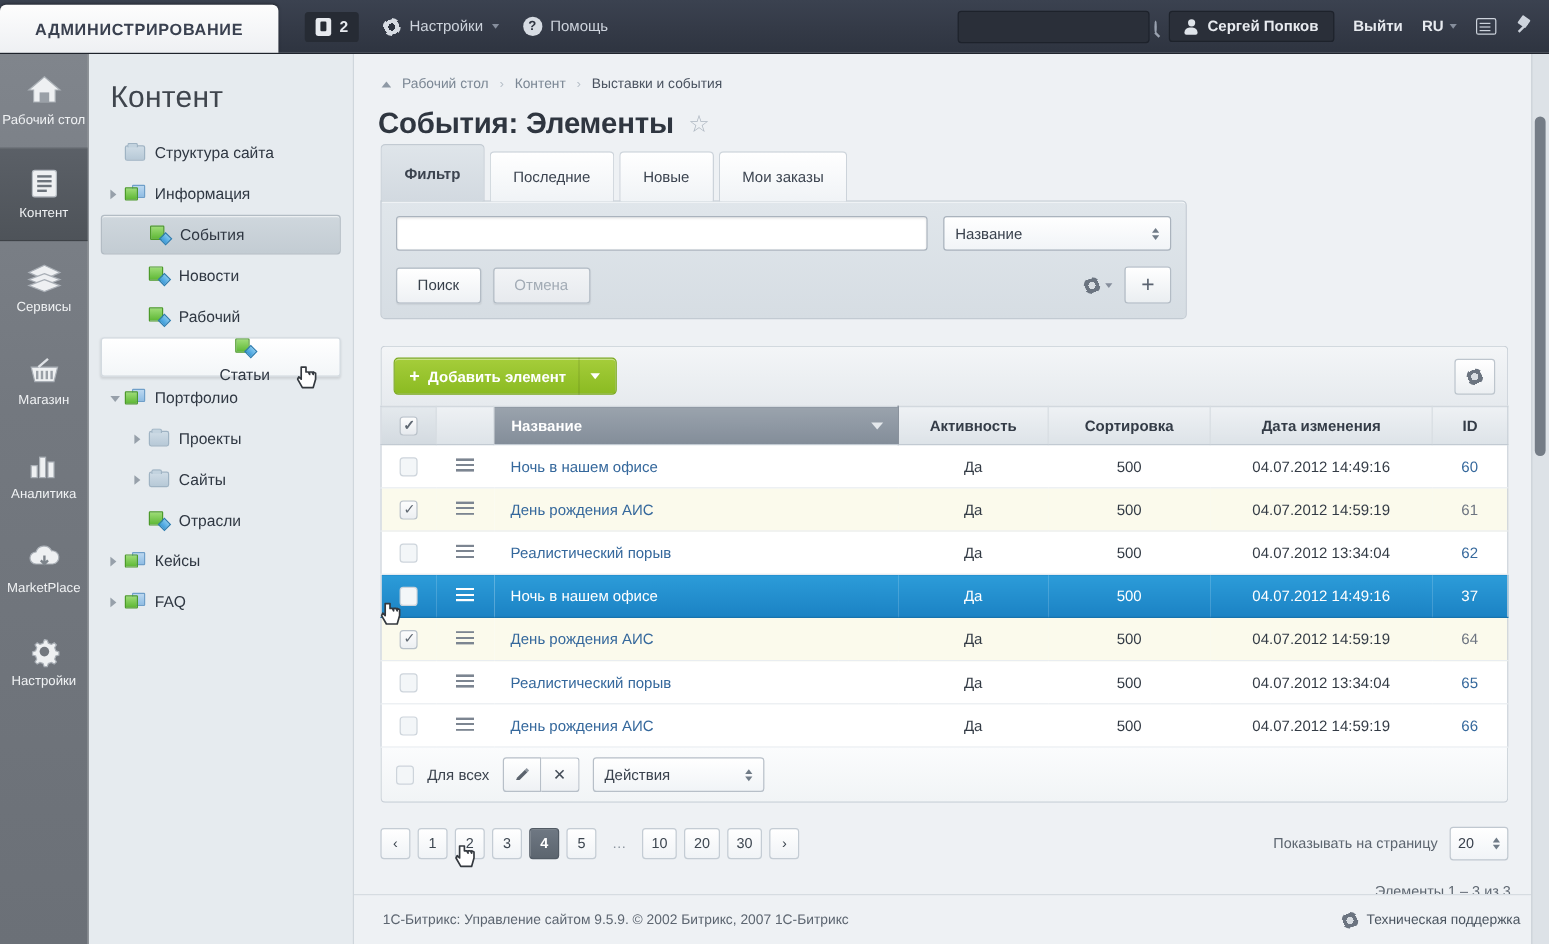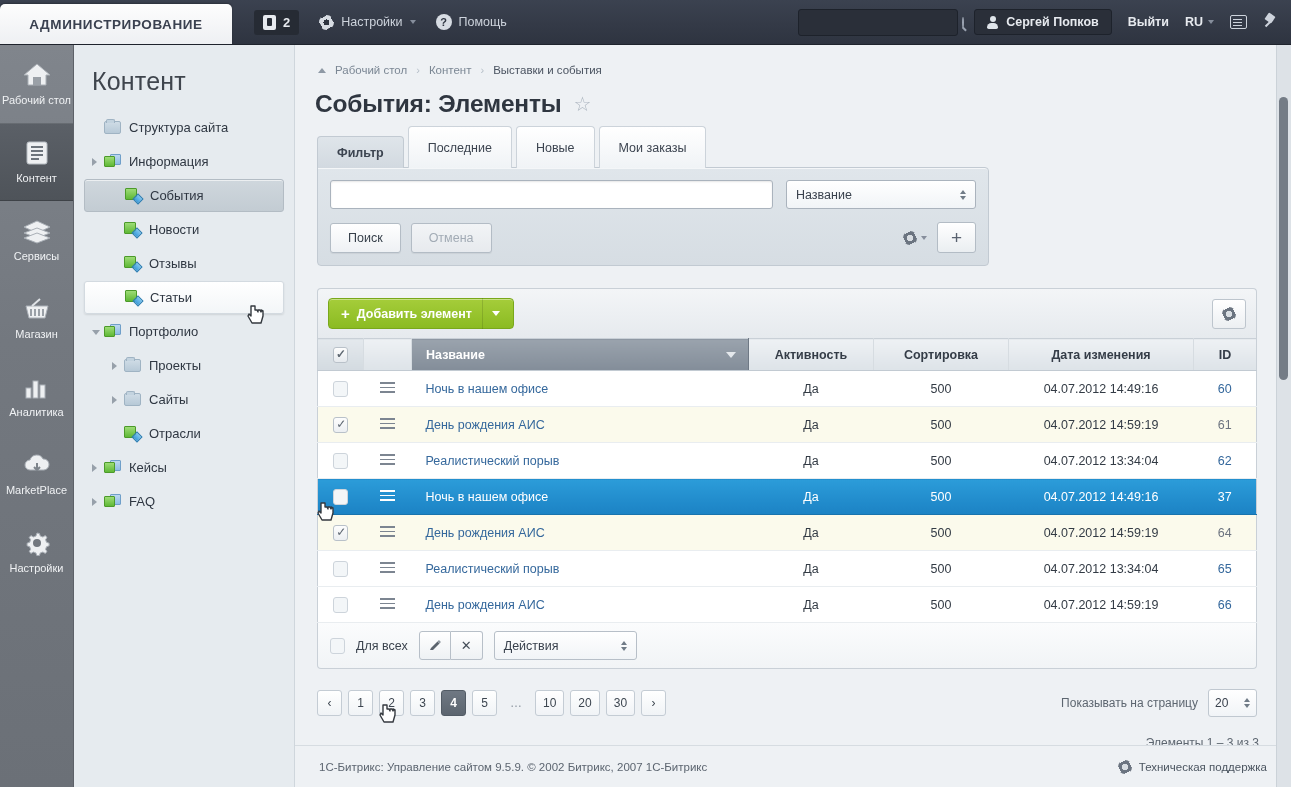--- a/index.html
+++ b/index.html
@@ -122,21 +122,21 @@
   }
   .mi .lbl{ white-space:nowrap; }
   .mi.lvl1{ padding-left:20px; }
   .mi.lvl2{ padding-left:40px; }
   .mi.sel{
     background: linear-gradient(180deg,#cfd7dd 0%,#c3ccd3 100%);
     border:1px solid #b3bcc4; box-shadow: inset 0 1px 0 rgba(255,255,255,.6);
   }
   .mi.hover{
     background: linear-gradient(180deg,#ffffff 0%,#f3f6f8 100%);
-    border:1px solid #d3dae0; box-shadow:0 1px 2px rgba(0,0,0,.10);
+    border:1px solid #d3dae0; box-shadow:0 1px 2px rgba(0,0,0,.10);flex-direction:column;
   }
   .arw{ width:0;height:0;border-top:4px solid transparent;border-bottom:4px solid transparent;
     border-left:5px solid #97a0aa; position:absolute; }
   .arw.down{ border-left:4px solid transparent;border-right:4px solid transparent;
     border-top:5px solid #97a0aa; border-bottom:none; }
   .ic-folder{width:17px;height:13px;background:linear-gradient(180deg,#cfdce6,#b7c9d7);
     border:1px solid #9fb3c3;border-radius:2px;position:relative;flex:none;}
   .ic-folder:before{content:"";position:absolute;left:1px;top:-3px;width:7px;height:3px;
     background:#c3d3df;border:1px solid #9fb3c3;border-bottom:none;border-radius:2px 2px 0 0;}
   .ic-ib{width:17px;height:15px;position:relative;flex:none;}
@@ -163,21 +163,21 @@
 
   
   .filter-wrap{ margin:18px 0 0 22px; width:672px; }
   .ftabs{ display:flex; align-items:flex-end; gap:4px; height:32px; }
   .ftab{
     height:42px; padding:0 19px; display:flex; align-items:center; font-size:12.5px; color:#3c4450;
     background: linear-gradient(180deg,#ffffff 0%,#f0f3f6 100%);
     border:1px solid #ccd3da; border-bottom:none; border-radius:4px 4px 0 0; cursor:pointer;
   }
   .ftab.act{
-    height:32px; font-weight:bold;
+    height:48px; font-weight:bold;
     background: linear-gradient(180deg,#dfe5ea 0%,#d2d9e0 100%);
     border-color:#c2cad2;
   }
   .fbody{
     background: linear-gradient(180deg,#e0e6eb 0%,#d6dde3 100%);
     border:1px solid #c2cad2; border-radius:0 4px 4px 4px; padding:12px; margin-top:-1px;
     box-shadow: inset 0 1px 0 rgba(255,255,255,.65);
   }
   .frow1{ display:flex; gap:13px; }
   .finput{
@@ -488,21 +488,21 @@
         <i class="g"></i>
         <i class="d"></i>
       </span>
     <span class="lbl">Новости</span>
   </div>
   <div class="mi lvl2">
     <span class="ic-el">
         <i class="g"></i>
         <i class="d"></i>
       </span>
-    <span class="lbl">Отзывы</span>
+    <span class="lbl">Рабочий</span>
   </div>
   <div class="mi lvl2 hover">
     <span class="ic-el">
         <i class="g"></i>
         <i class="d"></i>
       </span>
     <span class="lbl">Статьи</span>
   </div>
 
   <div class="mi lvl1">

